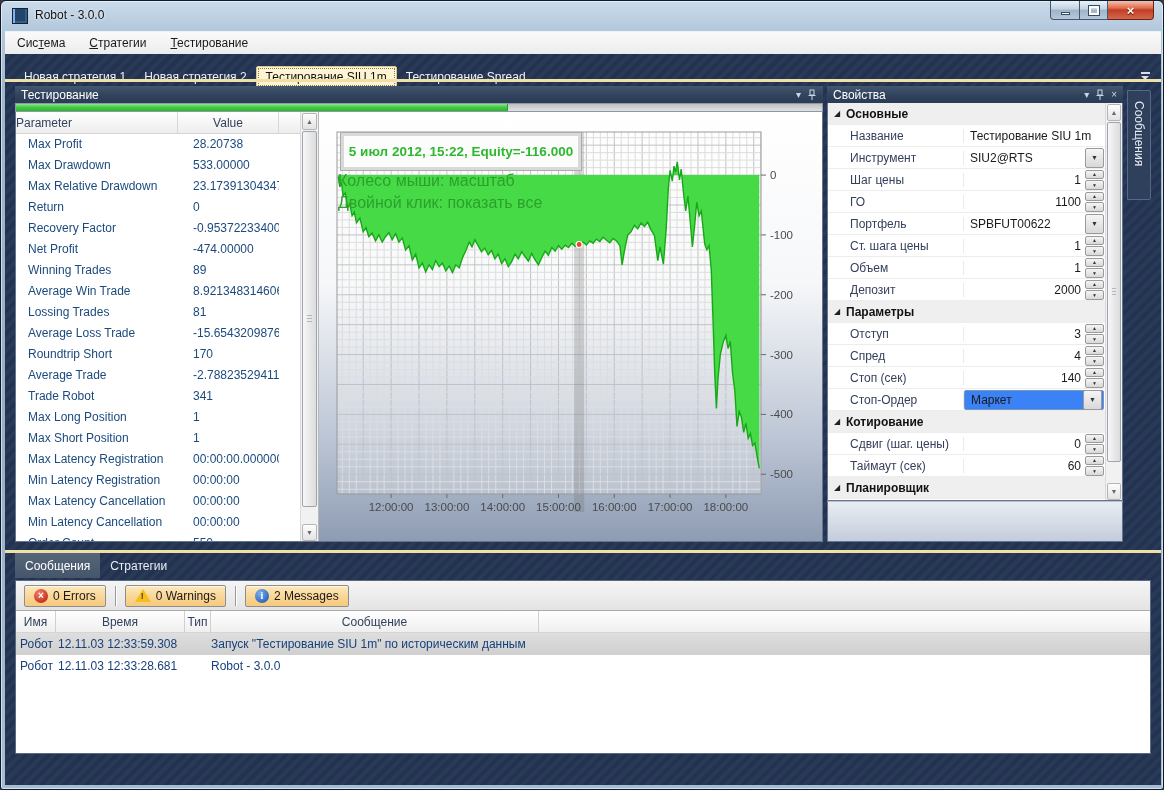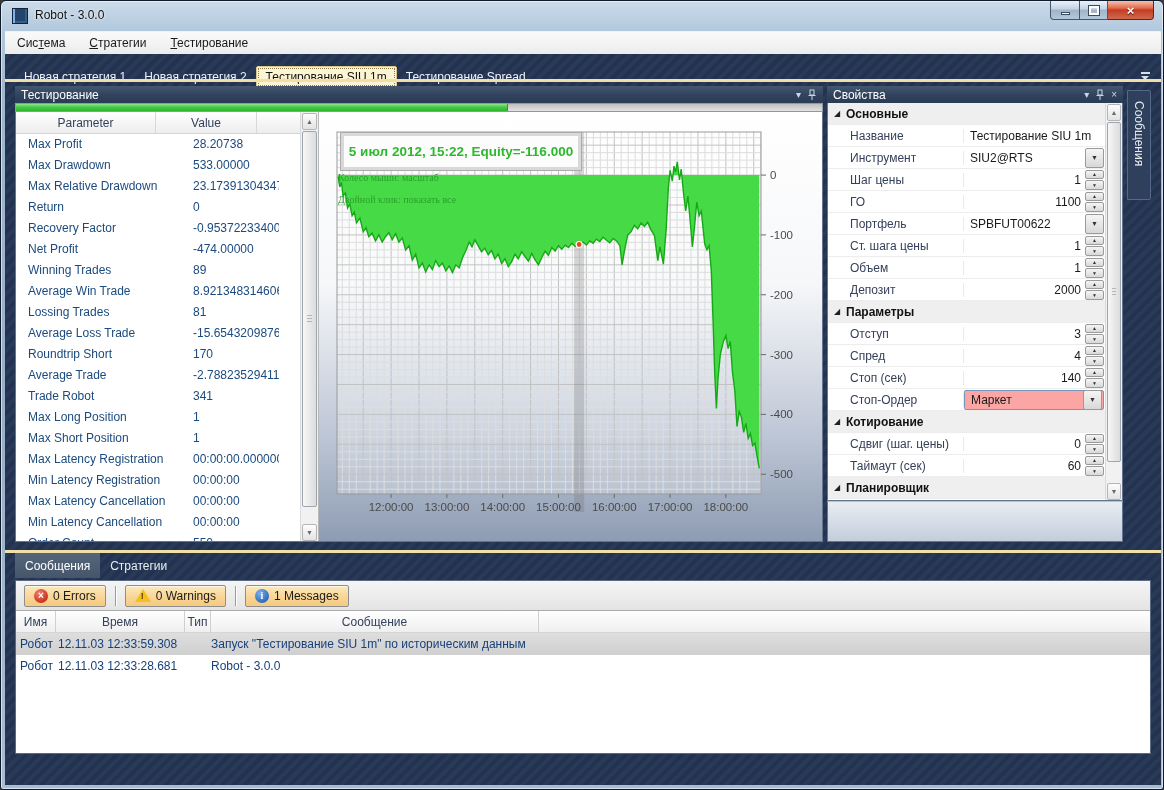--- a/index.html
+++ b/index.html
@@ -45,57 +45,57 @@
   .ph-icons { display:flex; align-items:center; gap:6px; color:#CBD6E4; font-size:10px; }
 
   #center-panel { position:absolute; left:10px; top:4px; width:808px; height:456px; }
   #progressbar { height:9px; background:linear-gradient(180deg,#BFBFBF,#E2E2E2); border:1px solid #8E99A8; position:relative; }
   #progress-fill { position:absolute; left:0; top:0; bottom:0; background:linear-gradient(180deg,#8FE48F,#44CB44 45%,#2EB42E); border-right:1px solid #2A9E2A; }
   #center-content { height:430px; display:flex; border:1px solid #65758F; border-top:none; background:#fff; }
 
   
   #param-table { width:286px; position:relative; overflow:hidden; }
   .pt-header { display:flex; height:22px; background:linear-gradient(180deg,#FFFFFF,#EDEDED); border-bottom:1px solid #D5D5D5; color:#33415C; }
-  .pt-header .c1 { width:140px; text-align:center; line-height:22px; border-right:1px solid #D8D8D8; }
+  .pt-header .c1 { width:162px; text-align:left; line-height:22px; border-right:1px solid #D8D8D8; }
   .pt-header .c2 { width:101px; text-align:center; line-height:22px; border-right:1px solid #D8D8D8; }
   .pt-row { display:flex; height:21px; line-height:21px; color:#1B4A7E; white-space:nowrap; }
   .pt-row .c1 { width:162px; padding-left:12px; overflow:hidden; }
   .pt-row .c2 { width:101px; padding-left:15px; overflow:hidden; }
 
   
   .vscroll { width:18px; background:#F1F1F1; border-left:1px solid #DADADA; position:relative; }
   .sb-btn { position:absolute; left:1px; right:1px; height:17px; background:linear-gradient(180deg,#FDFDFD,#E3E3E3); border:1px solid #B5B5B5; border-radius:2px; color:#6A6A6A; font-size:7px; display:flex; align-items:center; justify-content:center; }
   .sb-thumb { position:absolute; left:1px; right:1px; background:linear-gradient(90deg,#F7F7F7,#DCDCDC); border:1px solid #9DA5B1; border-radius:2px; }
   .sb-grip { position:absolute; left:4px; right:4px; top:50%; height:7px; margin-top:-4px;
     background:repeating-linear-gradient(180deg,#AEB6C0 0 1px,transparent 1px 3px); }
 
   
   #chart-pane { width:504px; position:relative; border-left:1px solid #B8B8B8;
     background:linear-gradient(180deg,#FFFFFF 0%,#F6F7F9 40%,#BEC7D6 75%,#8E9CB3 100%); }
   #chart-tooltip { position:absolute; left:22px; top:21px; width:240px; height:37px; background:#FCFCFC;
     border:3px solid #D9D9D9; box-shadow:0 0 0 1px #ABABAB; display:flex; align-items:center; justify-content:center;
     color:#2DB92D; font-weight:bold; font-size:13.5px; white-space:nowrap; }
-  .chart-hint { position:absolute; left:19px; color:#2CA02C; font-size:10px;font-family:Liberation Serif, serif; }
+  .chart-hint { position:absolute; left:19px; color:#2CA02C; font-size:16px; }
 
   
   #props-panel { position:absolute; left:822px; top:4px; width:296px; height:456px; }
   #props-body { height:398px; background:#fff; border:1px solid #65758F; border-top:none; display:flex; }
   #props-grid { width:278px; overflow:hidden; }
   .prop-row { height:22px; display:flex; align-items:center; border-bottom:1px solid #EDEDED; }
   .prop-row.group { background:#EFEFEF; font-weight:bold; color:#1a1a1a; }
   .prop-row.group .expander { width:18px; text-align:center; font-size:8px; color:#222; }
   .prop-label { width:136px; padding-left:22px; color:#35405A; border-right:1px solid #EAEAEA; overflow:hidden; white-space:nowrap; }
   .prop-row.group .prop-label { width:auto; padding-left:0; border:none; color:#111; }
   .prop-value { flex:1; display:flex; align-items:center; height:100%; position:relative; }
   .pv-text { flex:1; padding:0 4px 0 6px; white-space:nowrap; overflow:hidden; color:#1a1a1a; }
   .pv-num { flex:1; text-align:right; padding-right:4px; color:#1a1a1a; }
   .spinner { width:19px; height:20px; display:flex; flex-direction:column; gap:1px; margin-right:1px; }
   .spin-b { flex:1; background:linear-gradient(180deg,#F5F5F5,#D8D8D8); border:1px solid #9A9A9A; border-radius:2px; font-size:5px; color:#333; display:flex; align-items:center; justify-content:center; }
   .combo-btn { width:19px; height:20px; background:linear-gradient(180deg,#F5F5F5,#D8D8D8); border:1px solid #9A9A9A; border-radius:2px; font-size:7px; color:#333; display:flex; align-items:center; justify-content:center; margin-right:1px; }
-  .combo-open { flex:1; height:20px; border:1px solid #7597BD; border-radius:2px; background:#fca5a5; display:flex; align-items:center; margin-right:1px; }
+  .combo-open { flex:1; height:20px; border:1px solid #7597BD; border-radius:2px; background:#3b82f6; display:flex; align-items:center; margin-right:1px; }
   .combo-open .pv-text { padding-left:6px; }
   #props-footer { height:41px; background:linear-gradient(180deg,#E9EDF3,#C3CDDB); border:1px solid #65758F; border-top:1px solid #B9C1CE; }
 
   
   #side-tab { position:absolute; left:1122px; top:8px; width:24px; height:110px; background:#2E405C; border:1px solid #56688A;
     color:#E6EBF2; writing-mode:vertical-rl; display:flex; align-items:center; padding-top:10px; border-radius:0 2px 2px 0; }
 
   
   #bottom-splitter { position:absolute; left:0; top:468px; width:1156px; height:3px; background:#EFE0A8; }
   #bottom-tabstrip { position:absolute; left:0; top:471px; width:1156px; height:25px; display:flex; align-items:stretch; padding-left:10px; }
@@ -622,21 +622,21 @@
           <div class="tb-sep"></div>
           <div class="tb-btn">
             <span class="icon-warn">
                 <span>!</span>
               </span>
             <span>0 Warnings</span>
           </div>
           <div class="tb-sep"></div>
           <div class="tb-btn">
             <span class="icon-info">i</span>
-            <span>1 Messages</span>
+            <span>2 Messages</span>
           </div>
         </div>
         <div id="msg-table">
           <div class="mt-header">
             <div class="mc1">Имя</div>
             <div class="mc2">Время</div>
             <div class="mc3">Тип</div>
             <div class="mc4">Сообщение</div>
             <div class="mc5"></div>
           </div>

